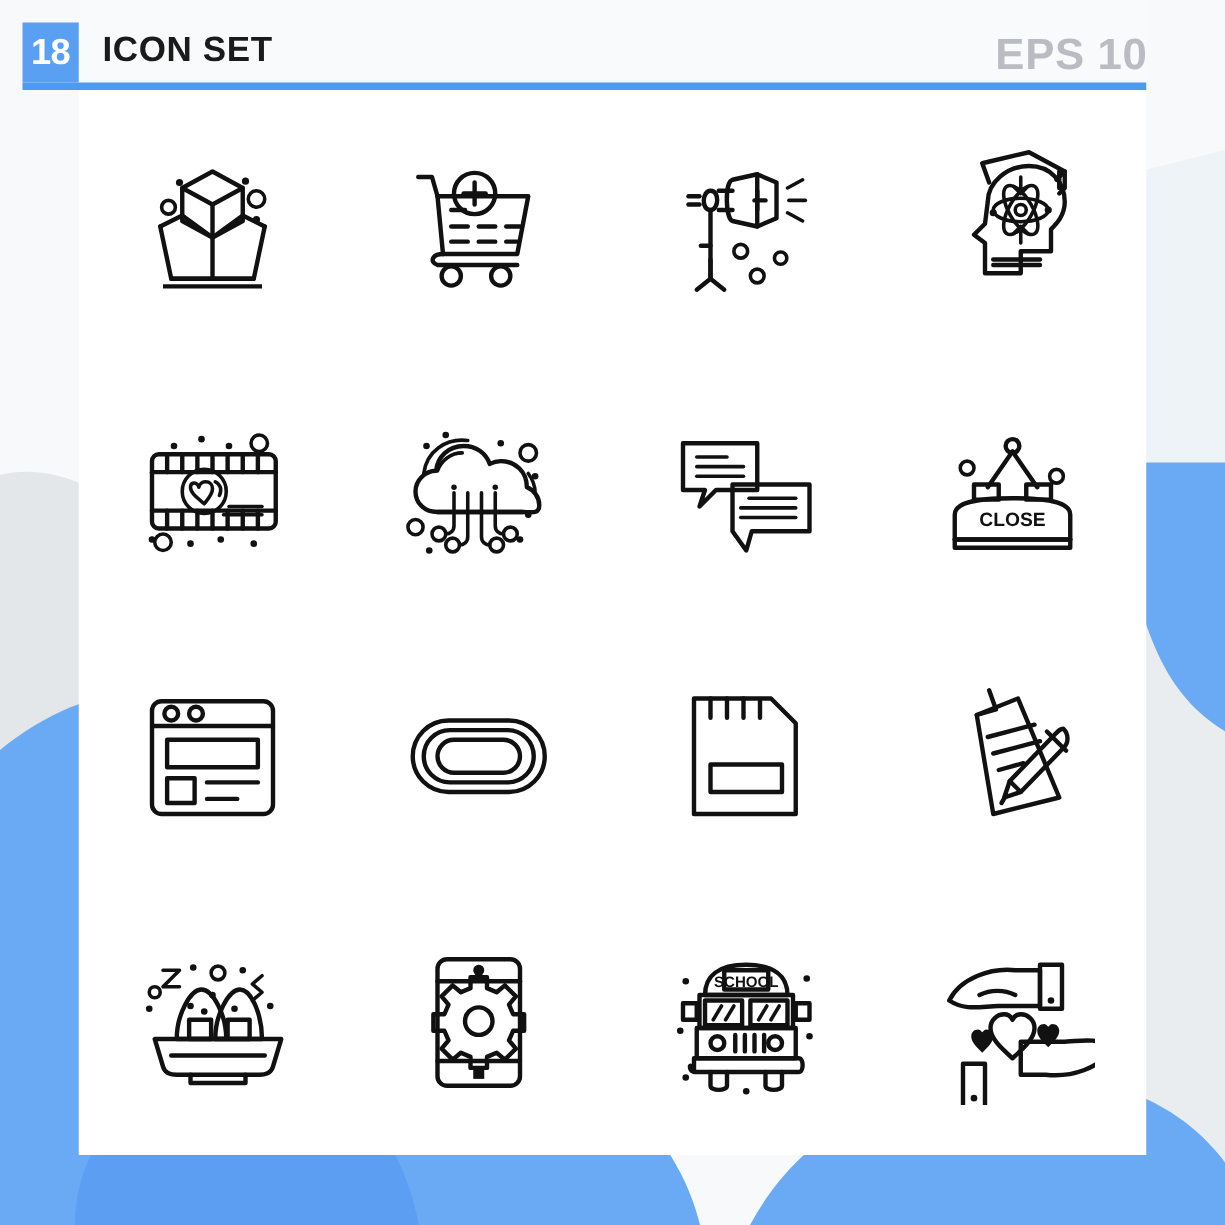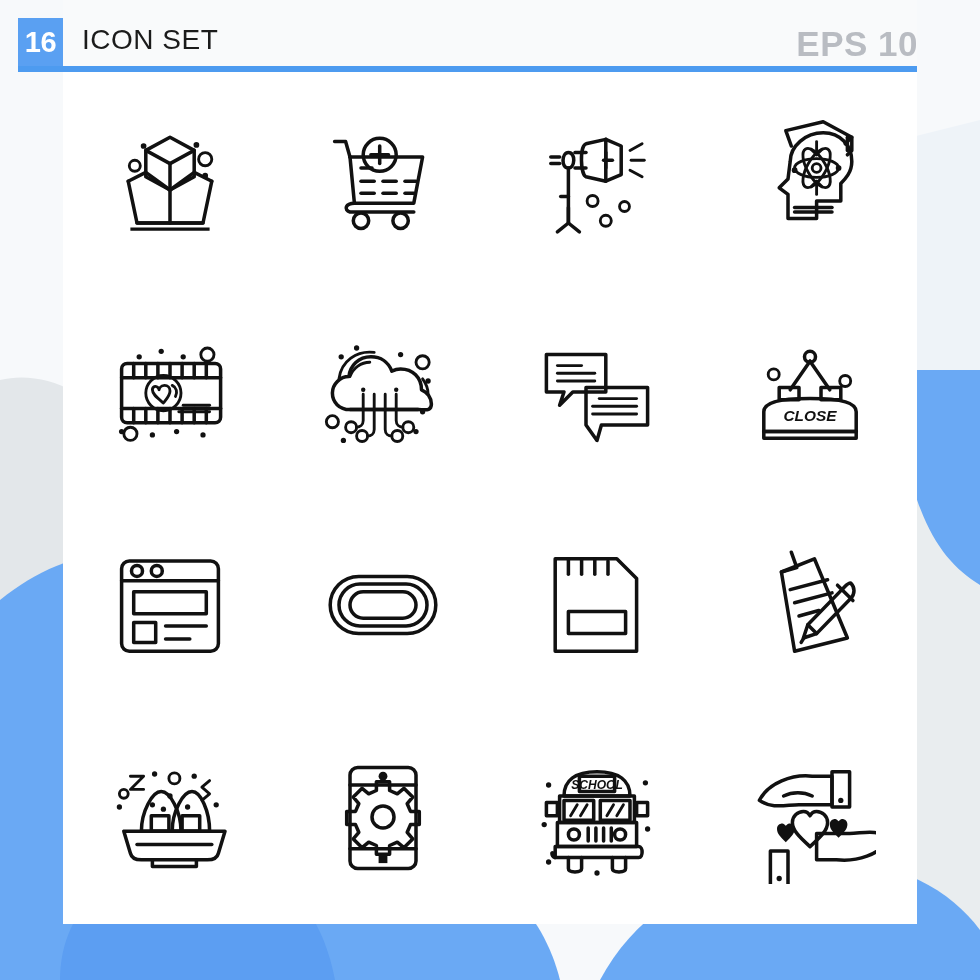--- a/index.html
+++ b/index.html
@@ -64,21 +64,21 @@
     font-weight: bold;
     line-height: 48px;
     text-align: center;
     letter-spacing: -0.5px;
   }
   .header-title {
     position: absolute;
     left: 82px;
     top: 24px;
     font-size: 28px;
-    font-weight: normal;
+    font-weight: bold;
     color: #1b1b1b;
     letter-spacing: 0.5px;
   }
   .header-eps {
     position: absolute;
     right: 62px;
     top: 24px;
     font-size: 35px;
     font-weight: bold;
     color: #b9bcc2;
@@ -102,21 +102,20 @@
     height: 852px;
     display: grid;
     grid-template-columns: repeat(4, 1fr);
     grid-template-rows: repeat(4, 1fr);
     z-index: 4;
   }
   .cell {
     display: flex;
     align-items: center;
     justify-content: center;
-    font-style: italic;
   }
   .cell svg {
     display: block;
     width: 132px;
     height: 132px;
   }
   .ico {
     fill: none;
     stroke: #111111;
     stroke-width: 3.2;
@@ -154,21 +153,21 @@
     <path d="M600,980 C640,905 720,860 820,860 C900,860 950,890 980,930 L980,980 Z" fill="#6aa9f4"></path>
     <path d="M60,980 C60,905 120,855 200,855 C270,855 320,900 335,980 Z" fill="#5c9ef2"></path>
     <path d="M860,150 C820,210 815,300 840,370 L980,370 L980,120 Z" fill="#eef3f8"></path>
   </svg>
 </div>
 
 <div class="card"></div>
 
 <div class="header">
   <div class="header-strip"></div>
-  <div class="count-badge">16</div>
+  <div class="count-badge">18</div>
   <div class="header-title">ICON SET</div>
   <div class="header-eps">EPS 10</div>
   <div class="header-rule"></div>
 </div>
 
 <div class="grid">
 
   <div class="cell">
     <svg viewBox="0 0 120 120">
       <g class="ico">

